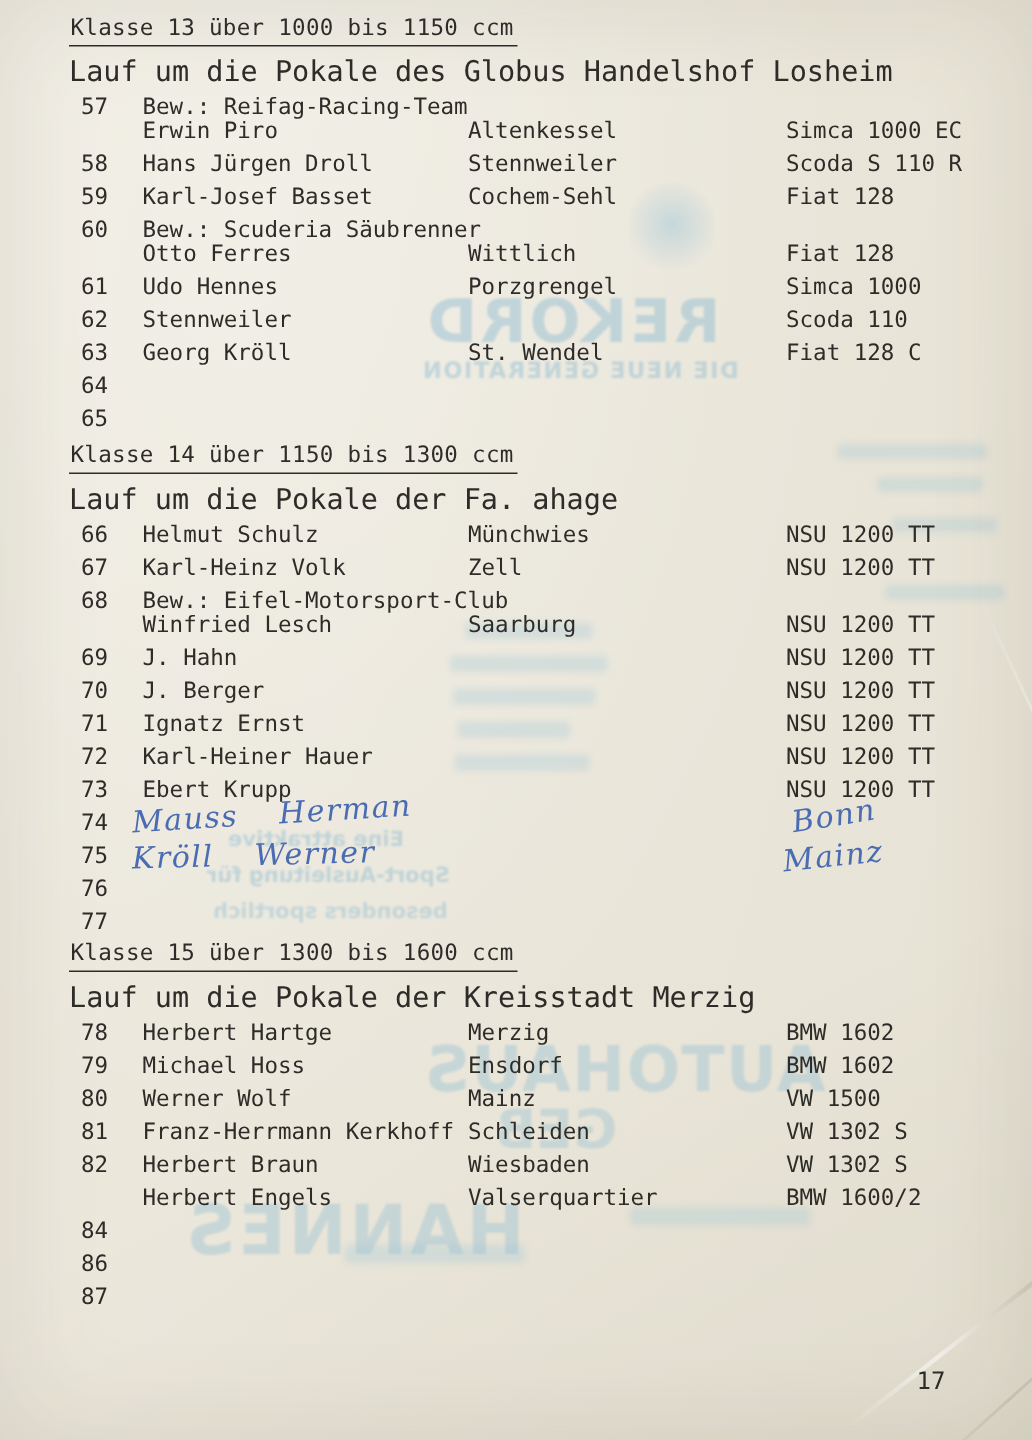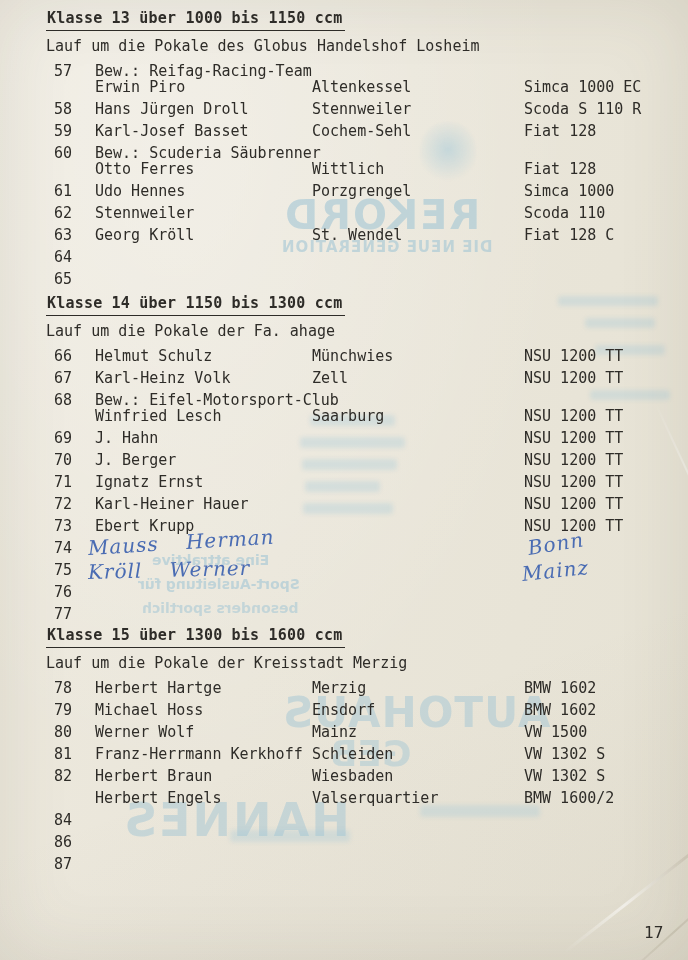--- a/index.html
+++ b/index.html
@@ -39,43 +39,43 @@
   #crease1{left:540px;top:880px;width:230px;height:3px;transform:rotate(-38deg);
     background:linear-gradient(90deg,transparent,rgba(255,255,255,0.55),rgba(120,105,80,0.15),transparent);}
   #crease2{left:590px;top:930px;width:170px;height:2px;transform:rotate(-42deg);
     background:linear-gradient(90deg,transparent,rgba(120,105,80,0.18),transparent);}
   #crease3{left:612px;top:470px;width:150px;height:2px;transform:rotate(65deg);
     background:linear-gradient(90deg,transparent,rgba(255,255,255,0.4),transparent);}
   
   .content{position:absolute;inset:0;z-index:1;}
   .section{position:absolute;left:46px;width:630px;}
   #sec-0{top:8px;} #sec-1{top:293px;} #sec-2{top:625px;}
-  .heading-wrap{margin:0 0 6px 0;font-weight:bold;}
+  .heading-wrap{margin:0 0 6px 0;}
   .heading{
     display:inline-block;font-size:15px;letter-spacing:0.2px;white-space:pre;
     border-bottom:1.6px solid #2e2c28;padding:0 3px 3px 1px;
   }
-  .subheading{font-size:15px;white-space:pre;height:20px;margin:0 0 6px 0;}
+  .subheading{font-size:19px;white-space:pre;height:20px;margin:0 0 6px 0;}
   .row{margin-bottom:6px;}
   .line{position:relative;height:16px;}
   .cell{position:absolute;top:0;white-space:pre;font-size:15px;line-height:16px;}
   .num{left:8px;} .name{left:49px;} .loc{left:266px;} .car{left:478px;text-align:center;}
   
   .hw{
     position:absolute;font-family:"DejaVu Serif",serif;font-style:italic;
     color:#4a6cb3;font-size:20px;letter-spacing:1px;white-space:pre;
     transform-origin:left center;top:-4px;
   }
   .hw-name{left:42px;word-spacing:20px;}
   .hw-loc{left:482px;}
   .row[data-num="74"] .hw-name{transform:rotate(-3.5deg);}
   .row[data-num="74"] .hw-loc{transform:rotate(-9deg);}
   .row[data-num="75"] .hw-name{transform:rotate(-1.5deg);top:-2px;}
   .row[data-num="75"] .hw-loc{transform:rotate(-6deg);left:476px;top:0;}
-  .page-number{position:absolute;left:644px;top:911px;font-size:16px;margin-top:12px;}
+  .page-number{position:absolute;left:611px;top:911px;font-size:16px;}
 </style>
 </head>
 <body>
 
 <div class="page">
 
   <div class="ghost-layer">
     <div id="g-blob"></div>
     <div class="ghost" id="g-rekord">REKORD</div>
     <div class="ghost" id="g-generation">DIE NEUE GENERATION</div>

